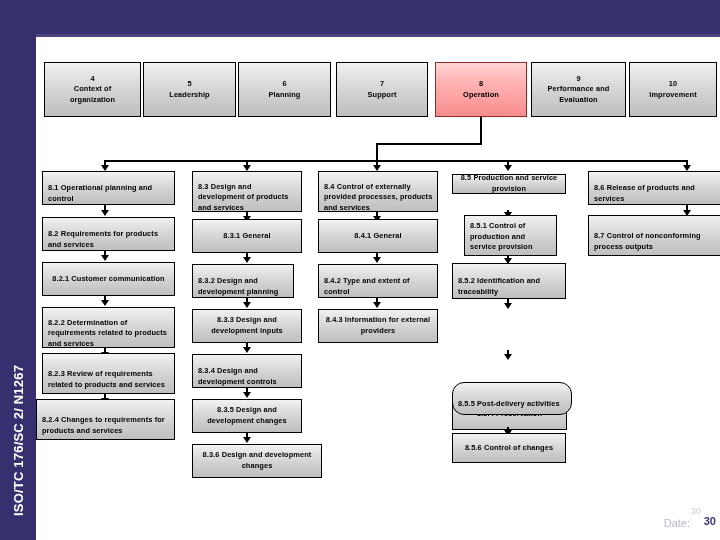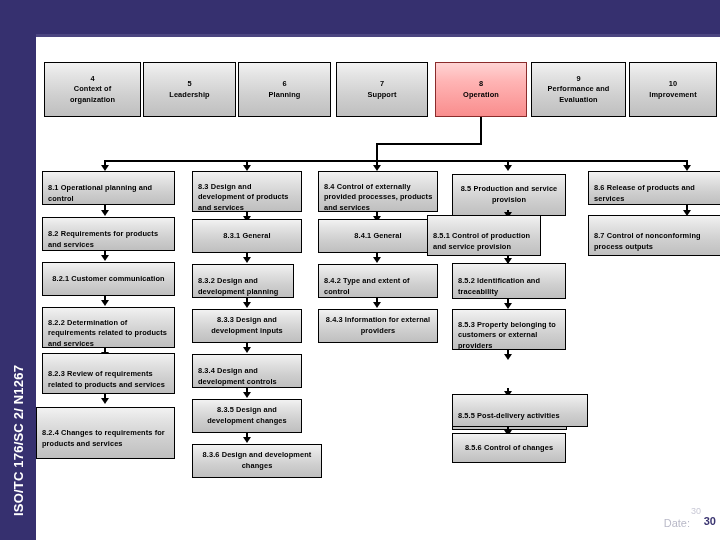--- a/index.html
+++ b/index.html
@@ -132,21 +132,21 @@
     </div>
   <div class="ln vl" style="left:104px;top:348px;width:2px;height:7px;"></div>
   <div class="arw" style="left:101px;top:352px;"></div>
 
   <div class="box mid" style="left:42px;top:353px;width:133px;height:41px;">
     <span class="t">8.2.3 Review of requirements related to products and services</span>
     </div>
   <div class="ln vl" style="left:104px;top:394px;width:2px;height:7px;"></div>
   <div class="arw" style="left:101px;top:398px;"></div>
 
-  <div class="box mid" style="left:36px;top:399px;width:139px;height:52px;margin-top:8px;">
+  <div class="box mid" style="left:36px;top:399px;width:139px;height:41px;">
     <span class="t">8.2.4 Changes to requirements for products and services</span>
     </div>
 
   <div class="box mid" style="left:192px;top:171px;width:110px;height:41px;">
     <span class="t">8.3 Design and development of products and services</span>
     </div>
   <div class="ln vl" style="left:246px;top:212px;width:2px;height:7px;"></div>
   <div class="arw" style="left:243px;top:216px;"></div>
 
   <div class="box ctr" style="left:192px;top:219px;width:110px;height:34px;">
@@ -198,51 +198,48 @@
   <div class="box mid" style="left:318px;top:264px;width:120px;height:34px;">
     <span class="t">8.4.2 Type and extent of control</span>
     </div>
   <div class="ln vl" style="left:376px;top:298px;width:2px;height:7px;"></div>
   <div class="arw" style="left:373px;top:302px;"></div>
 
   <div class="box ctr" style="left:318px;top:309px;width:120px;height:34px;">
     <span class="t">8.4.3 Information for external providers</span>
     </div>
 
-  <div class="box ctr" style="left:452px;top:174px;width:114px;height:42px;">
+  <div class="box ctr" style="left:452px;top:174px;width:114px;height:20px;">
     <span class="t">8.5 Production and service provision</span>
     </div>
   <div class="ln vl" style="left:507px;top:210px;width:2px;height:7px;"></div>
   <div class="arw" style="left:504px;top:212px;"></div>
 
-  <div class="box mid" style="left:427px;top:215px;width:114px;height:41px;">
+  <div class="box mid" style="left:464px;top:215px;width:93px;height:41px;align-items:flex-end;">
     <span class="t">8.5.1 Control of production and service provision</span>
     </div>
   <div class="ln vl" style="left:507px;top:256px;width:2px;height:7px;"></div>
   <div class="arw" style="left:504px;top:258px;"></div>
 
   <div class="box mid" style="left:452px;top:263px;width:114px;height:36px;">
     <span class="t">8.5.2 Identification and traceability</span>
     </div>
   <div class="ln vl" style="left:507px;top:299px;width:2px;height:8px;"></div>
   <div class="arw" style="left:504px;top:303px;"></div>
 
-  <div class="box mid" style="left:452px;top:309px;width:114px;height:41px;">
-    <span class="t">8.5.3 Property belonging to customers or external providers</span>
-    </div>
   <div class="ln vl" style="left:507px;top:350px;width:2px;height:8px;"></div>
   <div class="arw" style="left:504px;top:354px;"></div>
 
   <div class="box ctr" style="left:452px;top:357px;width:115px;height:31px;margin-top:42px;">
     <span class="t">8.5.4 Preservation</span>
     </div>
   <div class="ln vl" style="left:507px;top:388px;width:2px;height:7px;"></div>
   <div class="arw" style="left:504px;top:391px;"></div>
 
-  <div class="box mid" style="left:452px;top:394px;width:136px;height:33px;">
+  <div class="box mid" style="left:452px;top:382px;width:120px;height:33px;border-radius:12px;">
     <span class="t">8.5.5 Post-delivery activities</span>
     </div>
   <div class="ln vl" style="left:507px;top:427px;width:2px;height:7px;"></div>
   <div class="arw" style="left:504px;top:430px;"></div>
 
   <div class="box ctr" style="left:452px;top:433px;width:114px;height:30px;">
     <span class="t">8.5.6 Control of changes</span>
     </div>
 
   <div class="box mid" style="left:588px;top:171px;width:136px;height:34px;">

